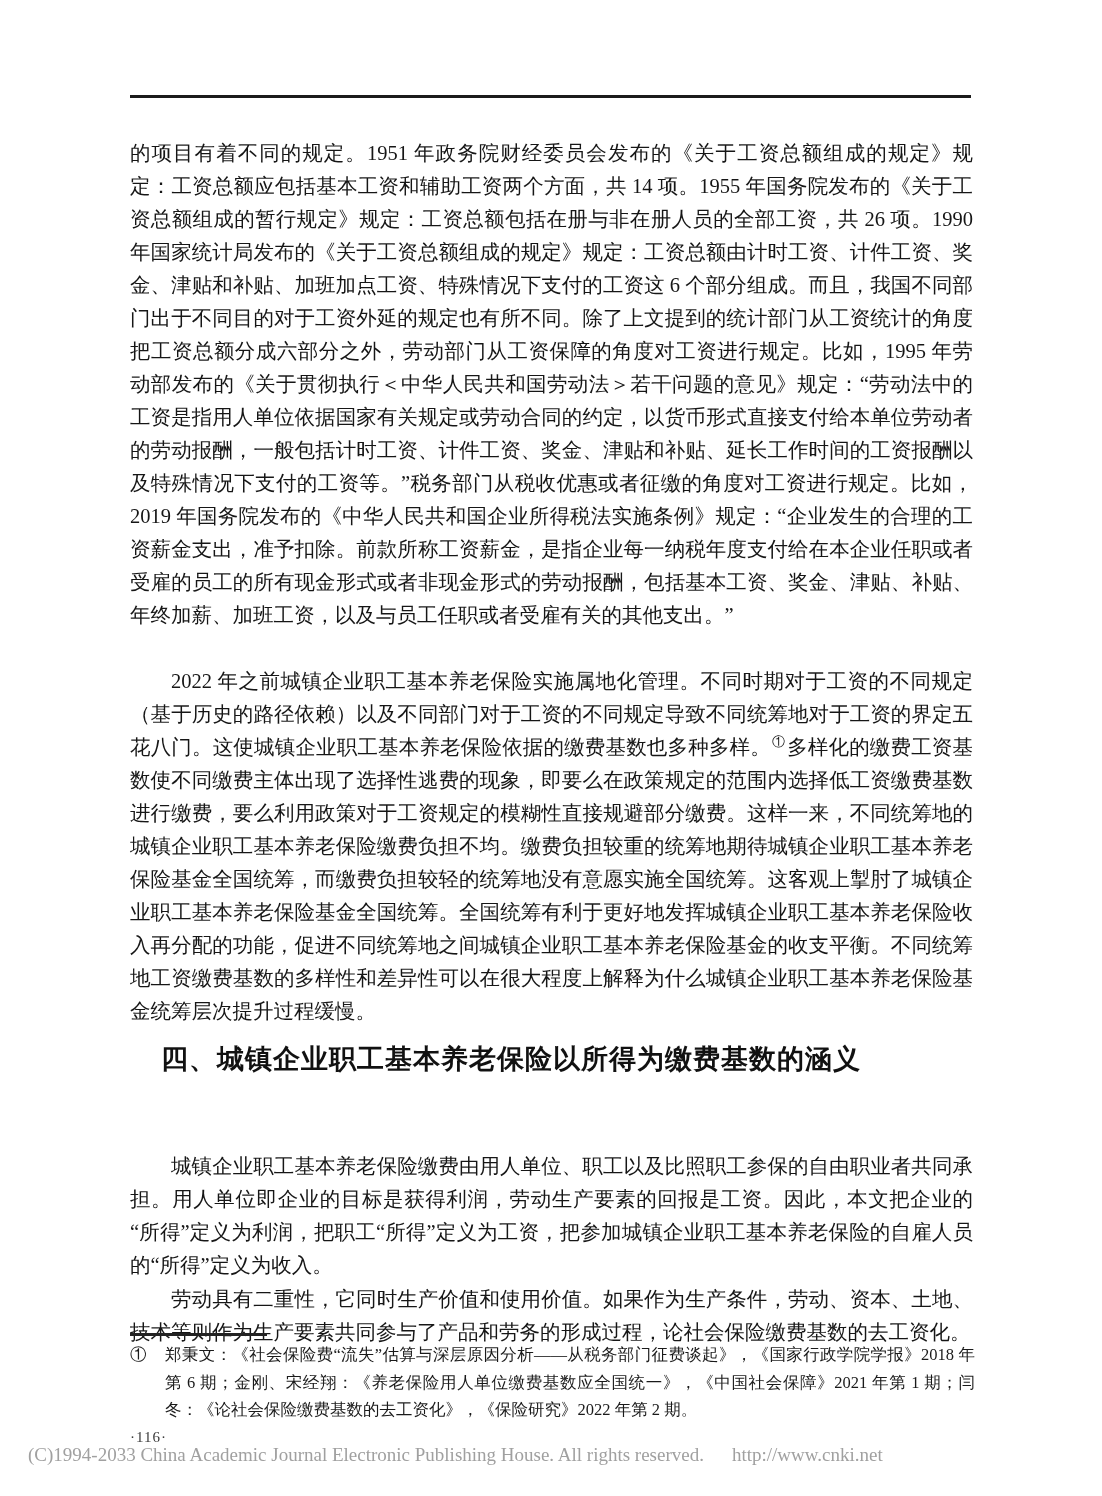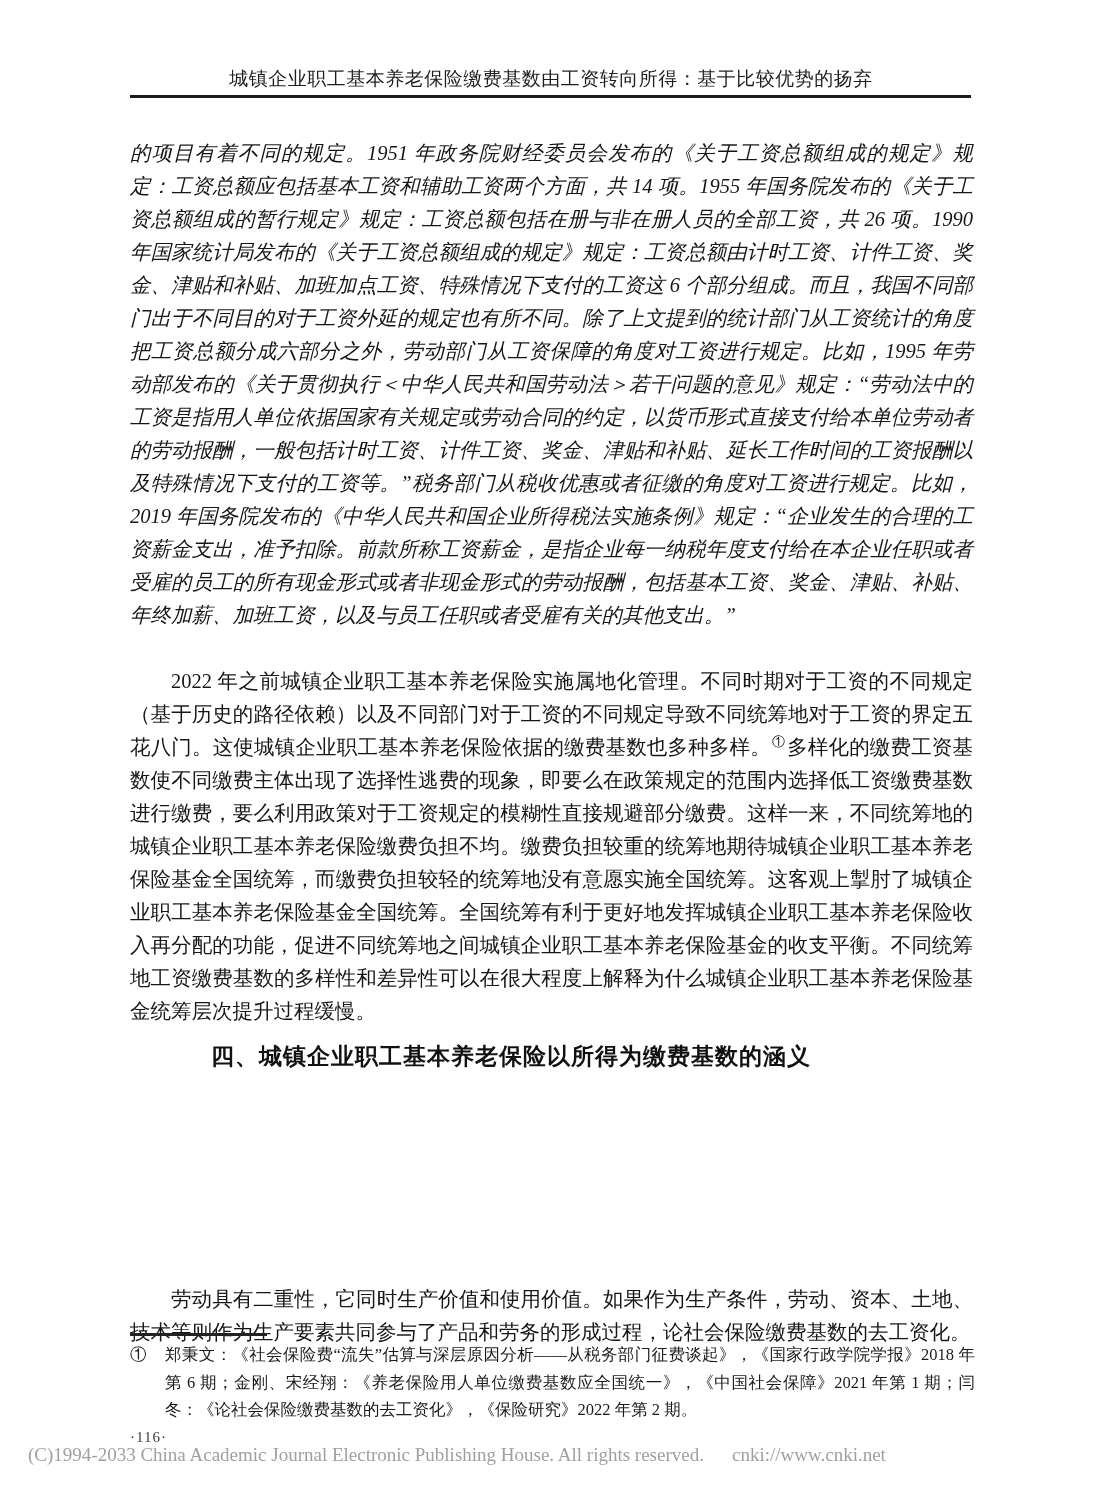--- a/index.html
+++ b/index.html
@@ -36,37 +36,37 @@
     position: absolute;
     left: 130px;
     width: 843px;
     font-size: 20.5px;
     line-height: 33px;
     text-align: justify;
     color: #161616;
     margin: 0;
   }
   .indent { text-indent: 2em; margin-top: 24px; }
-  .p1 { top: 137px; font-style: italic; }
+  .p1 { top: 137px; }
   .p2 { top: 641px; }
   .p3 { top: 1126px; }
   .p4 { top: 1259px; }
   .fn-ref {
     font-size: 13px;
     line-height: 0;
     vertical-align: super;
     padding: 0 2px 0 1px;
   }
   .section-heading {
     position: absolute;
     top: 1041px;
     left: 0;
     width: 1022px;
     text-align: center;
-    font-size: 23px;
+    font-size: 27px;
     font-weight: bold;
     color: #111111;
     margin: 0;
     letter-spacing: 1px;
     white-space: nowrap;
   }
   .fn-rule {
     position: absolute;
     left: 130px;
     top: 1333px;
@@ -109,39 +109,39 @@
     color: #a0a0a0;
     white-space: nowrap;
   }
   .wm-url { margin-left: 28px; }
 </style>
 </head>
 <body>
 
 <div class="page">
 
-  <div class="running-head">城镇企业职工基本养老保险缴费基数由工资转向所得：基于比较优势的扬弃</div>
 
   <div class="header-rule"></div>
 
   <p class="para p1">的项目有着不同的规定。1951 年政务院财经委员会发布的《关于工资总额组成的规定》规定：工资总额应包括基本工资和辅助工资两个方面，共 14 项。1955 年国务院发布的《关于工资总额组成的暂行规定》规定：工资总额包括在册与非在册人员的全部工资，共 26 项。1990 年国家统计局发布的《关于工资总额组成的规定》规定：工资总额由计时工资、计件工资、奖金、津贴和补贴、加班加点工资、特殊情况下支付的工资这 6 个部分组成。而且，我国不同部门出于不同目的对于工资外延的规定也有所不同。除了上文提到的统计部门从工资统计的角度把工资总额分成六部分之外，劳动部门从工资保障的角度对工资进行规定。比如，1995 年劳动部发布的《关于贯彻执行＜中华人民共和国劳动法＞若干问题的意见》规定：“劳动法中的工资是指用人单位依据国家有关规定或劳动合同的约定，以货币形式直接支付给本单位劳动者的劳动报酬，一般包括计时工资、计件工资、奖金、津贴和补贴、延长工作时间的工资报酬以及特殊情况下支付的工资等。”税务部门从税收优惠或者征缴的角度对工资进行规定。比如，2019 年国务院发布的《中华人民共和国企业所得税法实施条例》规定：“企业发生的合理的工资薪金支出，准予扣除。前款所称工资薪金，是指企业每一纳税年度支付给在本企业任职或者受雇的员工的所有现金形式或者非现金形式的劳动报酬，包括基本工资、奖金、津贴、补贴、年终加薪、加班工资，以及与员工任职或者受雇有关的其他支出。”</p>
 
   <p class="para p2 indent"><span>2022 年之前城镇企业职工基本养老保险实施属地化管理。不同时期对于工资的不同规定（基于历史的路径依赖）以及不同部门对于工资的不同规定导致不同统筹地对于工资的界定五花八门。这使城镇企业职工基本养老保险依据的缴费基数也多种多样。</span><sup class="fn-ref">①</sup><span>多样化的缴费工资基数使不同缴费主体出现了选择性逃费的现象，即要么在政策规定的范围内选择低工资缴费基数进行缴费，要么利用政策对于工资规定的模糊性直接规避部分缴费。这样一来，不同统筹地的城镇企业职工基本养老保险缴费负担不均。缴费负担较重的统筹地期待城镇企业职工基本养老保险基金全国统筹，而缴费负担较轻的统筹地没有意愿实施全国统筹。这客观上掣肘了城镇企业职工基本养老保险基金全国统筹。全国统筹有利于更好地发挥城镇企业职工基本养老保险收入再分配的功能，促进不同统筹地之间城镇企业职工基本养老保险基金的收支平衡。不同统筹地工资缴费基数的多样性和差异性可以在很大程度上解释为什么城镇企业职工基本养老保险基金统筹层次提升过程缓慢。</span></p>
 
   <h2 class="section-heading">四、城镇企业职工基本养老保险以所得为缴费基数的涵义</h2>
 
+  <p class="para p3 indent">城镇企业职工基本养老保险缴费由用人单位、职工以及比照职工参保的自由职业者共同承担。用人单位即企业的目标是获得利润，劳动生产要素的回报是工资。因此，本文把企业的“所得”定义为利润，把职工“所得”定义为工资，把参加城镇企业职工基本养老保险的自雇人员的“所得”定义为收入。</p>
 
   <p class="para p4 indent">劳动具有二重性，它同时生产价值和使用价值。如果作为生产条件，劳动、资本、土地、技术等则作为生产要素共同参与了产品和劳务的形成过程，论社会保险缴费基数的去工资化。</p>
 
   <div class="fn-rule"></div>
 
   <div class="footnote">
     <span class="fn-marker">①</span>
     <span class="fn-text">郑秉文：《社会保险费“流失”估算与深层原因分析——从税务部门征费谈起》，《国家行政学院学报》2018 年第 6 期；金刚、宋经翔：《养老保险用人单位缴费基数应全国统一》，《中国社会保障》2021 年第 1 期；闫冬：《论社会保险缴费基数的去工资化》，《保险研究》2022 年第 2 期。</span>
   </div>
 
   <div class="page-number">·116·</div>
 
   <div class="watermark">
-    <span>(C)1994-2033 China Academic Journal Electronic Publishing House. All rights reserved.</span><span class="wm-url">cnki://www.cnki.net</span>
+    <span>(C)1994-2033 China Academic Journal Electronic Publishing House. All rights reserved.</span><span class="wm-url">http://www.cnki.net</span>
   </div>
 
 </div>
 
 </body></html>

